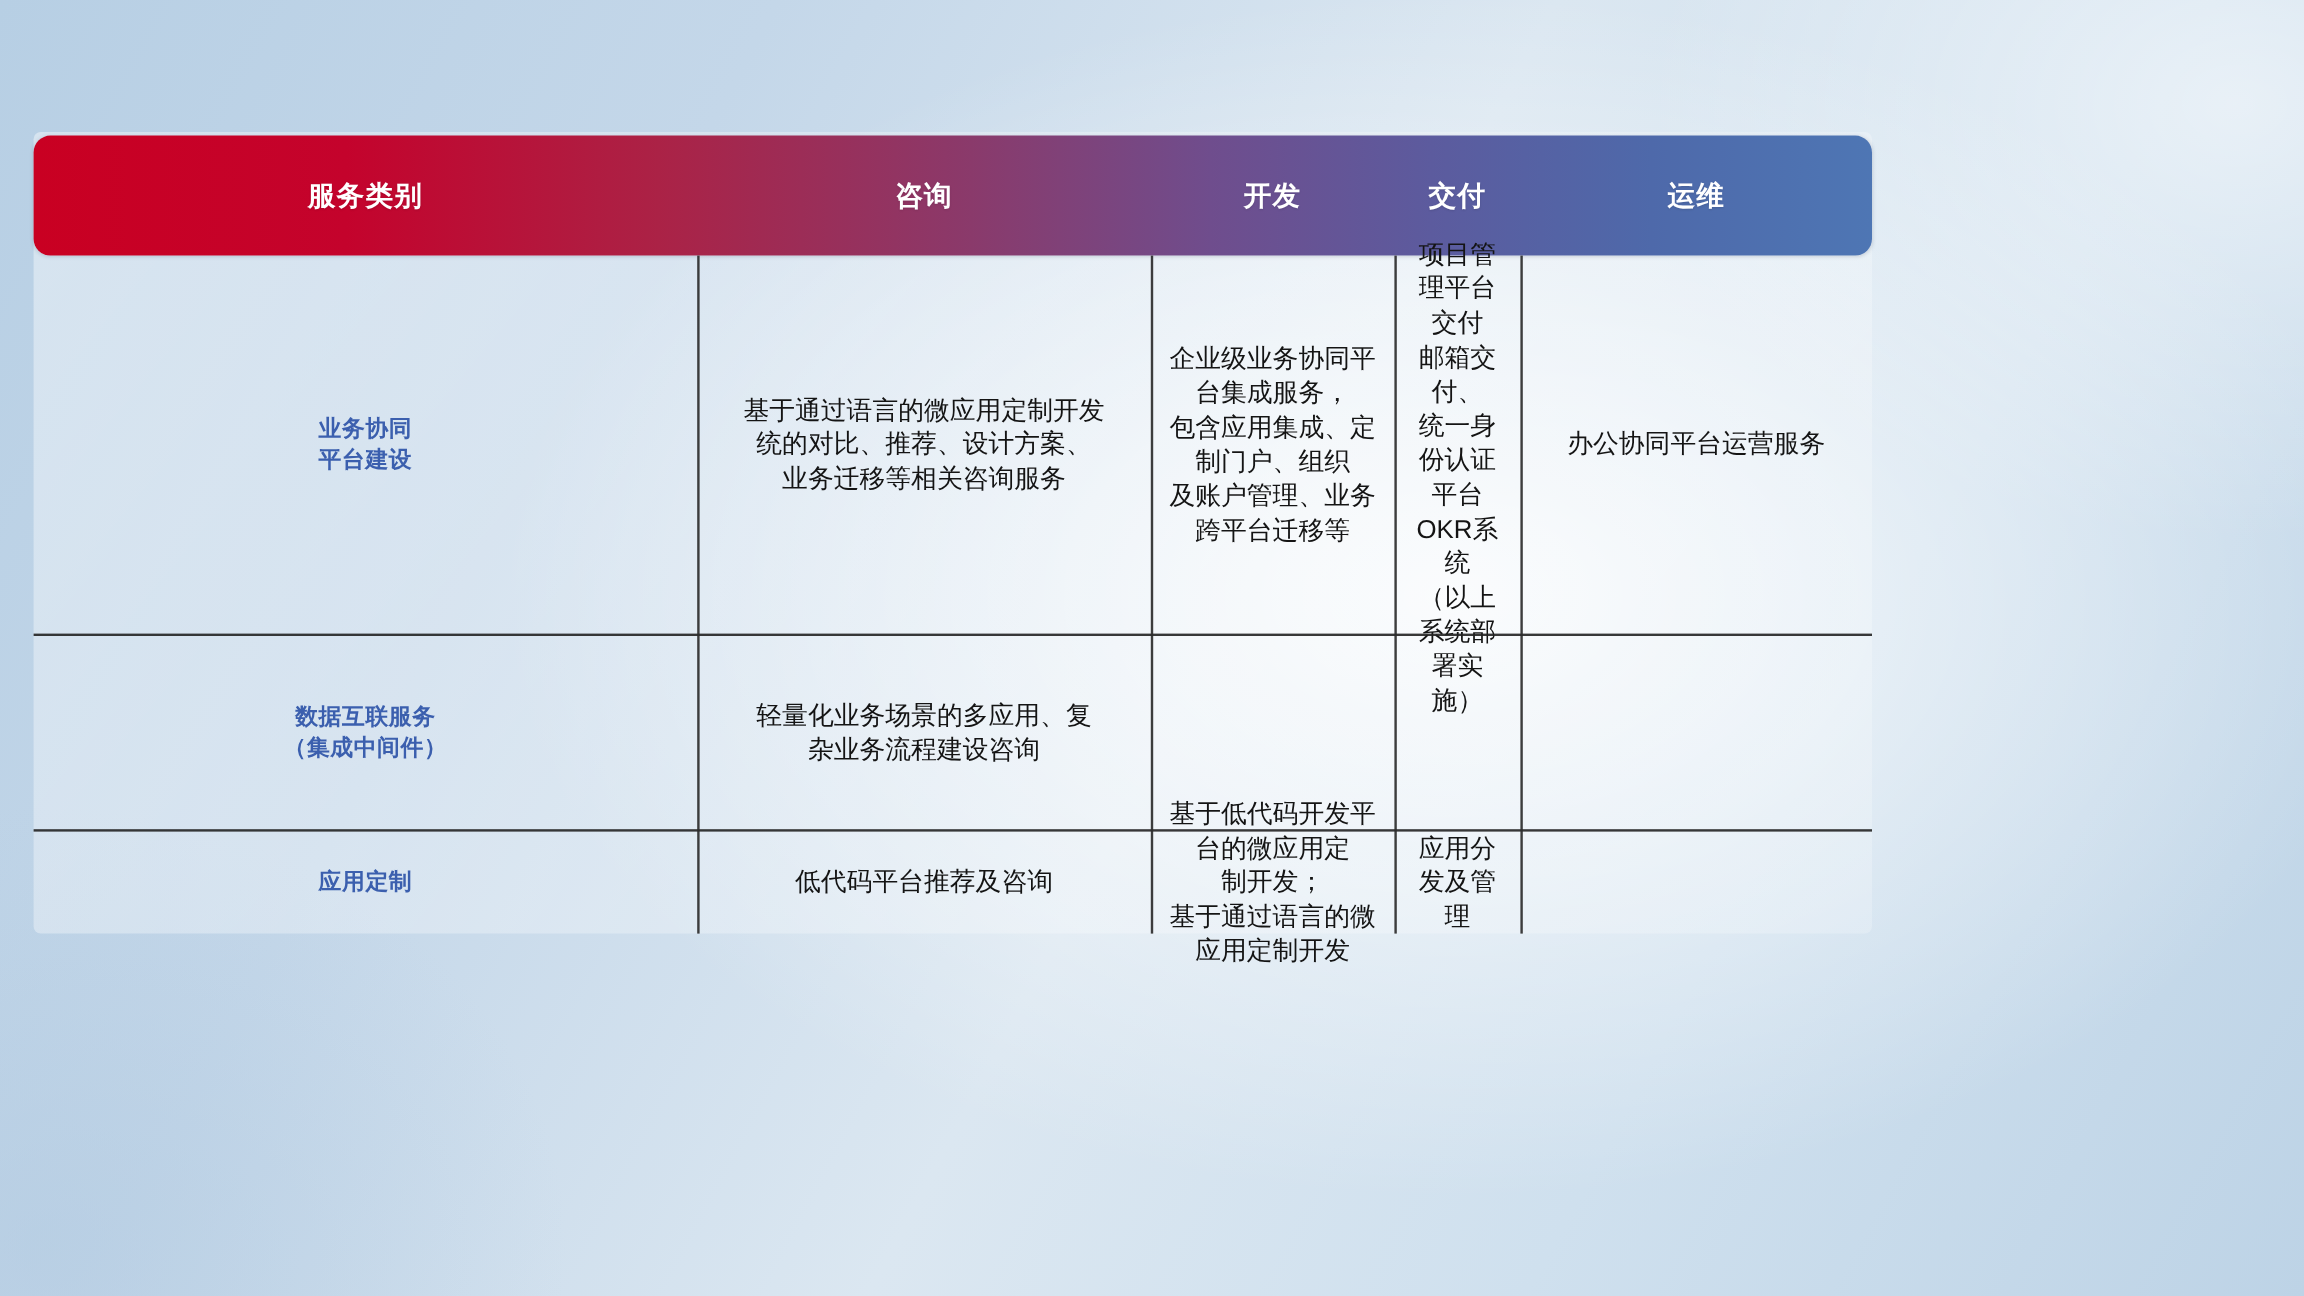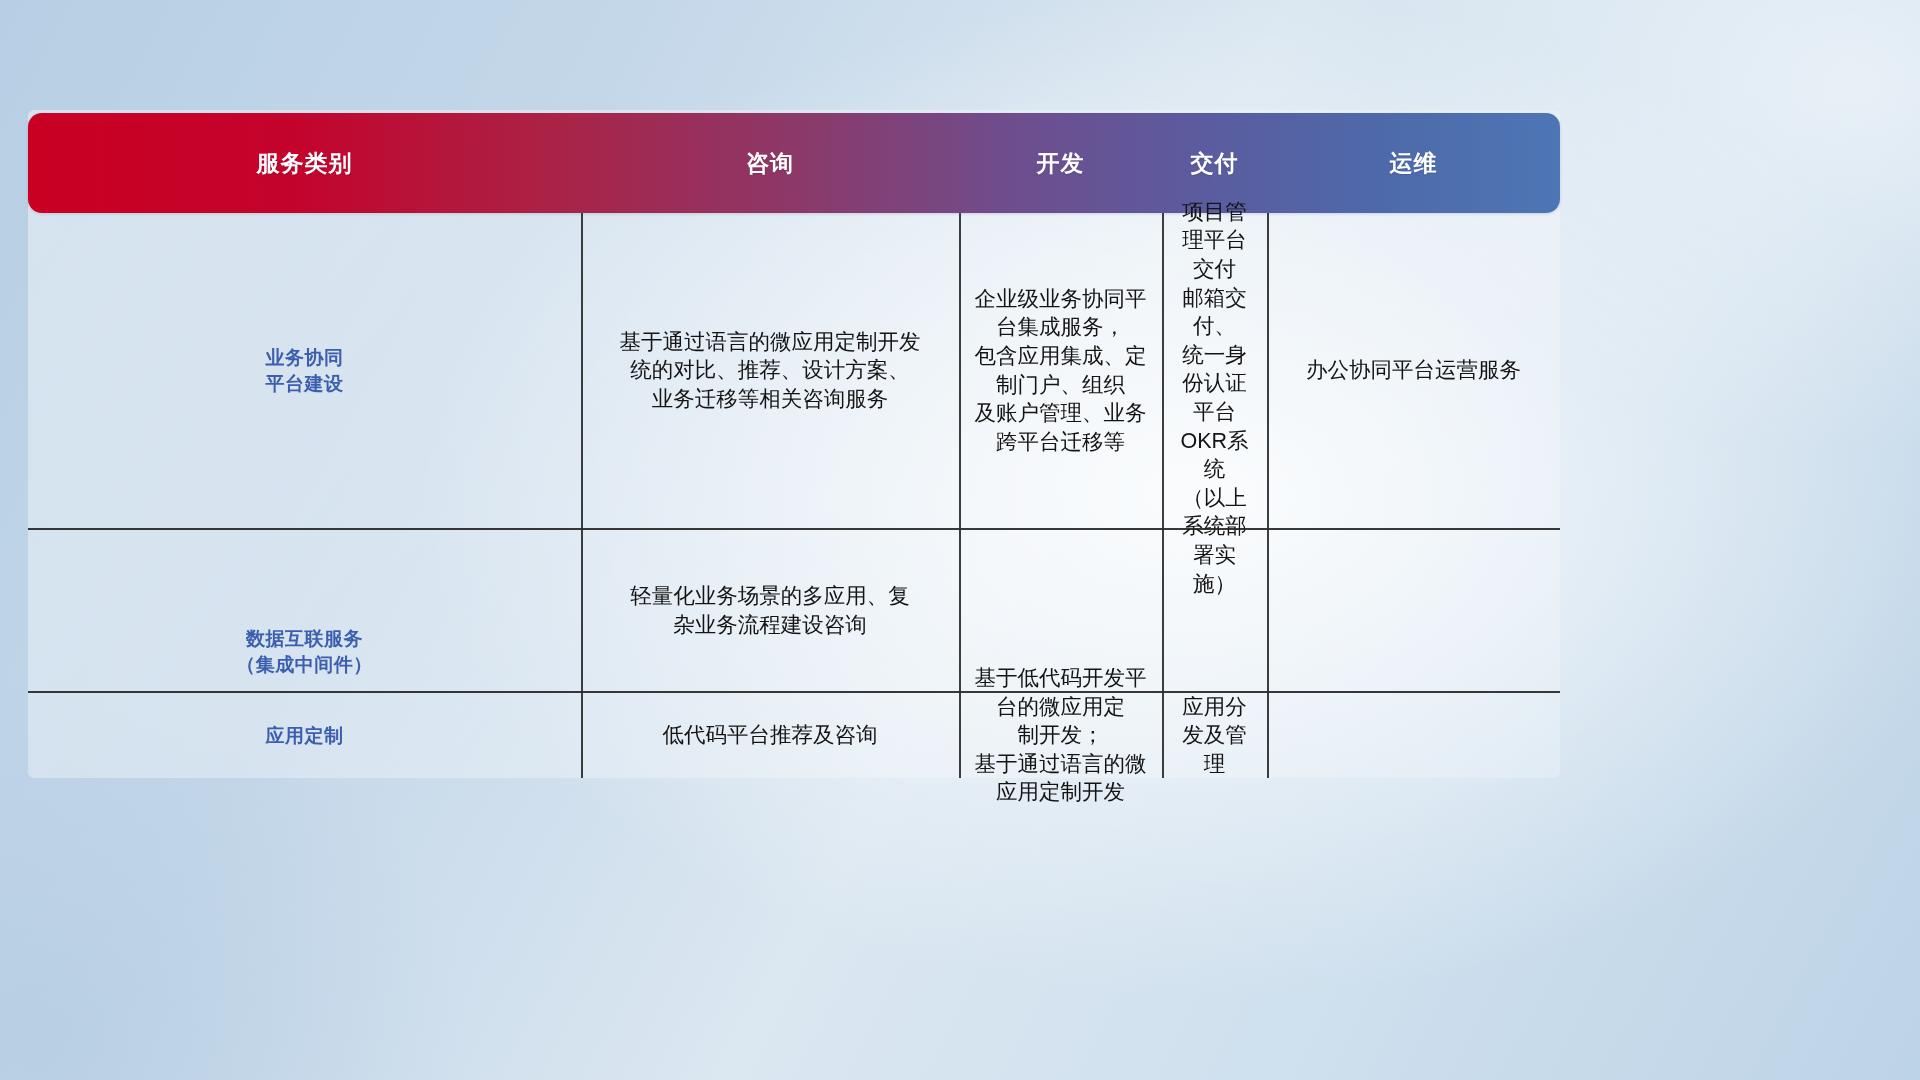--- a/index.html
+++ b/index.html
@@ -87,21 +87,21 @@
 及账户管理、业务跨平台迁移等</div>
         <div class="cell" style="width: 105px; flex: 0 0 105px; height: 370px;">项目管理平台交付
 邮箱交付、
 统一身份认证平台
 OKR系统
 （以上系统部署实施）</div>
         <div class="cell" style="width: 293px; flex: 0 0 293px; height: 315px; text-align: right;">办公协同平台运营服务</div>
       </div>
 
       <div class="row" id="row1" style="top: 317px; height: 161px;">
-        <div class="cell label" style="width: 553px; flex: 0 0 553px; height: 161px; margin-top: 41px;">数据互联服务
+        <div class="cell label" style="width: 553px; flex: 0 0 553px; height: 161px;">数据互联服务
 （集成中间件）</div>
         <div class="cell" style="width: 378px; flex: 0 0 378px; height: 161px;">轻量化业务场景的多应用、复
 杂业务流程建设咨询</div>
         <div class="cell" style="width: 105px; flex: 0 0 105px; height: 161px;"></div>
         <div class="cell" style="width: 293px; flex: 0 0 293px; height: 161px;"></div>
       </div>
 
       <div class="row" id="row2" style="top: 480px; height: 85px;">
         <div class="cell label" style="width: 553px; flex: 0 0 553px; height: 85px;">应用定制</div>
         <div class="cell" style="width: 378px; flex: 0 0 378px; height: 85px;">低代码平台推荐及咨询</div>

